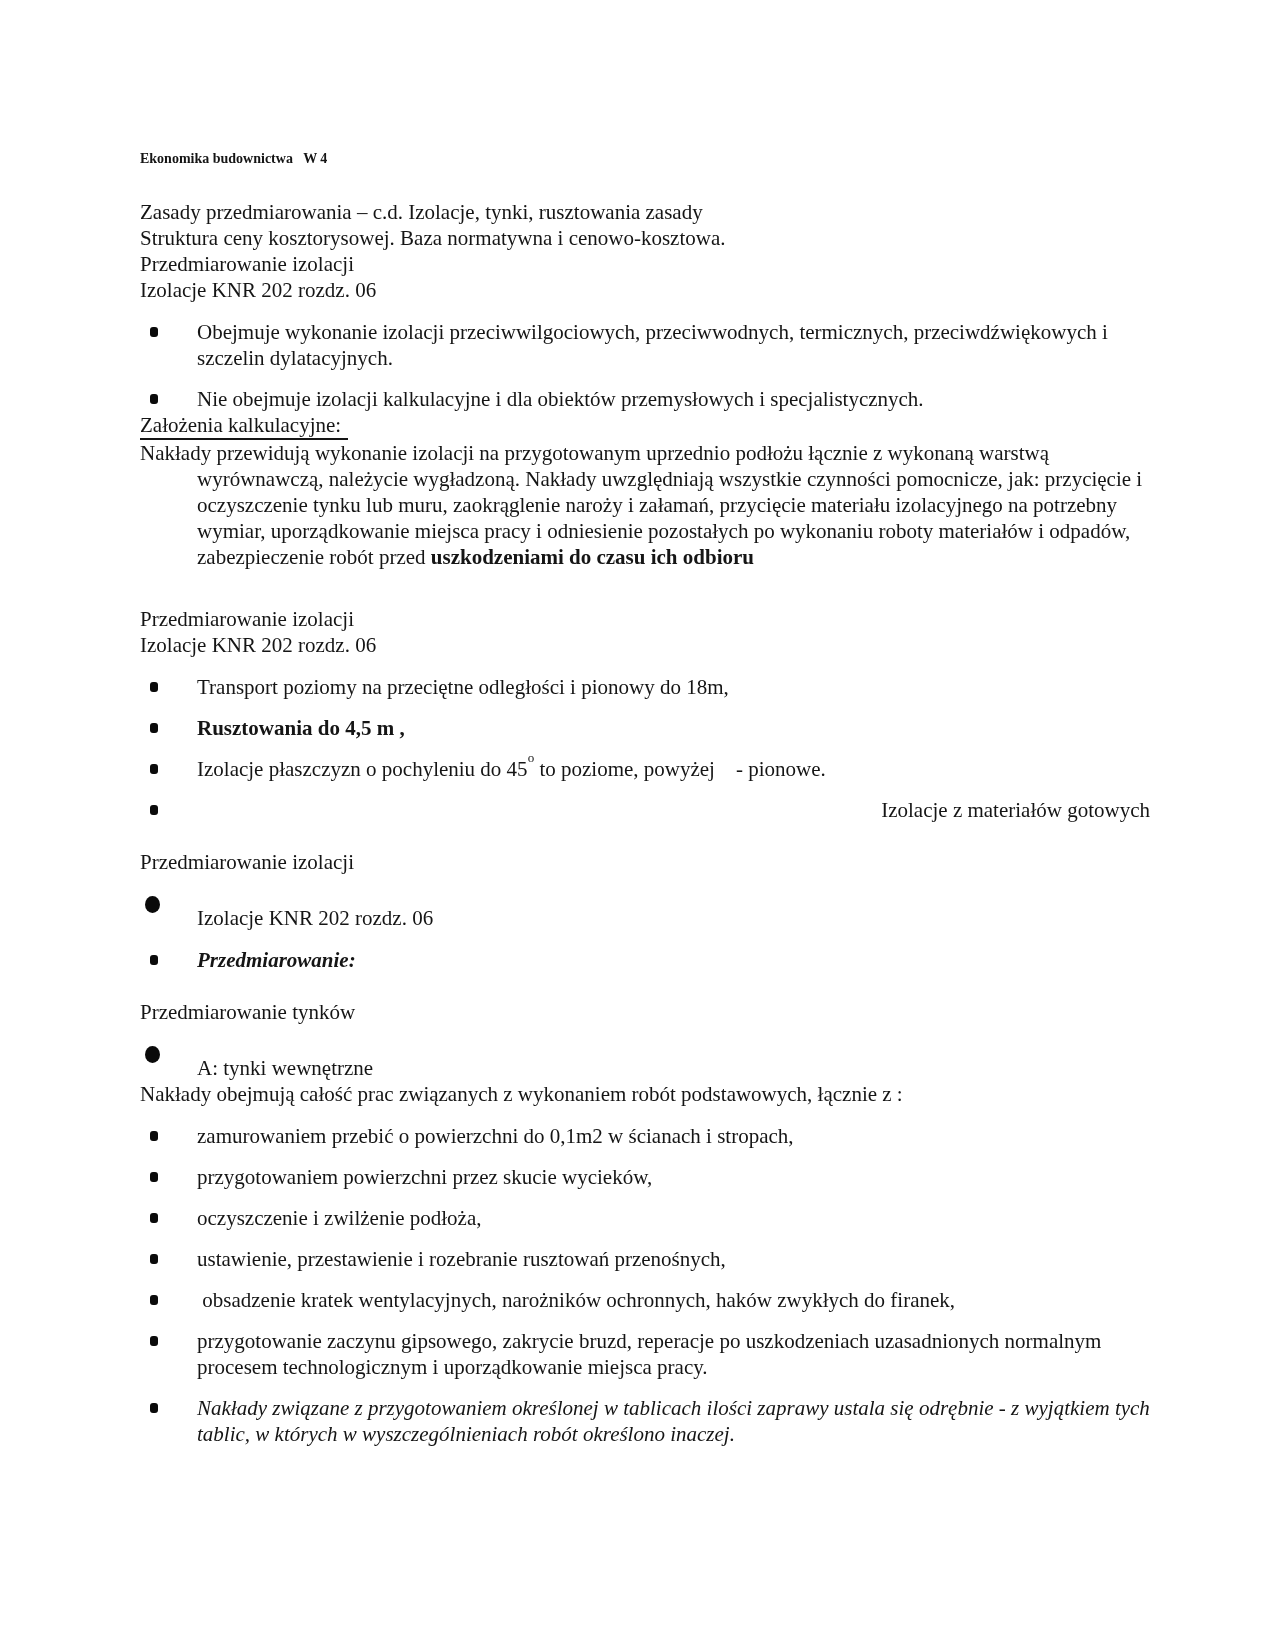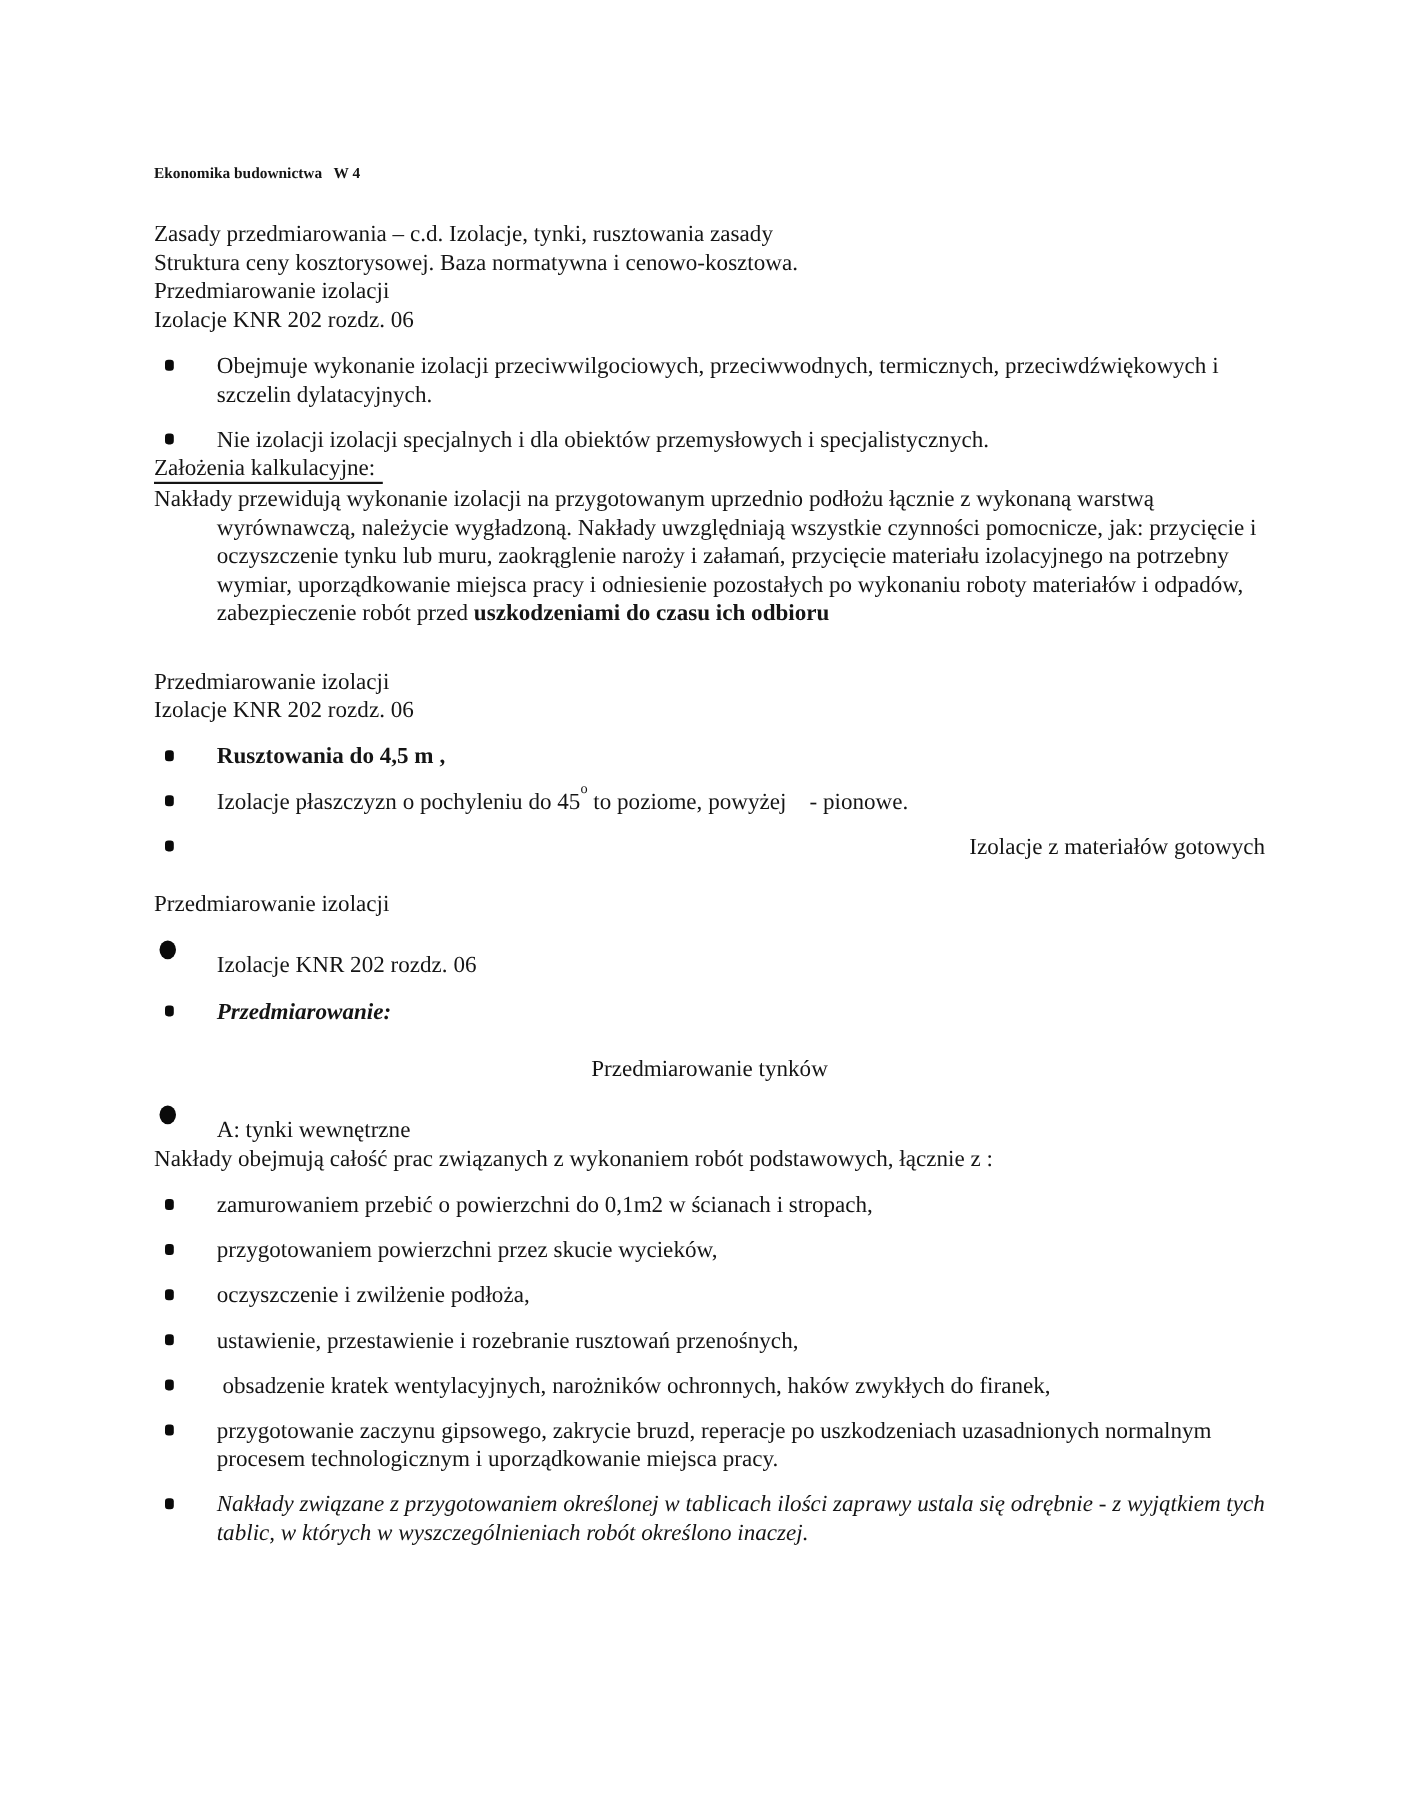--- a/index.html
+++ b/index.html
@@ -114,36 +114,40 @@
     <p>Izolacje KNR 202 rozdz. 06</p>
   </div>
 
   <ul class="blist">
     <li>
       <span class="bullet"></span>
       <span class="pre">Obejmuje wykonanie izolacji przeciwwilgociowych, przeciwwodnych, termicznych, przeciwdźwiękowych i szczelin dylatacyjnych.</span>
     </li>
     <li style="margin-bottom:0;">
       <span class="bullet"></span>
-      <span class="pre">Nie izolacji izolacji specjalnych i dla obiektów przemysłowych i specjalistycznych.</span>
+      <span class="pre">Nie obejmuje izolacji kalkulacyjne i dla obiektów przemysłowych i specjalistycznych.</span>
     </li>
   </ul>
 
   <p class="u-heading">Założenia kalkulacyjne:</p>
 
   <p class="hang"><span class="pre">Nakłady przewidują wykonanie izolacji na przygotowanym uprzednio podłożu łącznie z wykonaną warstwą wyrównawczą, należycie wygładzoną. Nakłady uwzględniają wszystkie czynności pomocnicze, jak: przycięcie i oczyszczenie tynku lub muru, zaokrąglenie naroży i załamań, przycięcie materiału izolacyjnego na potrzebny wymiar, uporządkowanie miejsca pracy i odniesienie pozostałych po wykonaniu roboty materiałów i odpadów, zabezpieczenie robót przed </span><span class="pre b">uszkodzeniami do czasu ich odbioru</span></p>
 
   <div class="heading-block gap-lg">
     <p>Przedmiarowanie izolacji</p>
     <p>Izolacje KNR 202 rozdz. 06</p>
   </div>
 
   <ul class="blist">
     <li>
       <span class="bullet"></span>
+      <span class="pre">Transport poziomy na przeciętne odległości i pionowy do 18m,</span>
+    </li>
+    <li>
+      <span class="bullet"></span>
       <span class="pre b">Rusztowania do 4,5 m ,</span>
     </li>
     <li>
       <span class="bullet"></span>
       <span class="pre">Izolacje płaszczyzn o pochyleniu do 45</span><sup class="deg">o</sup><span class="pre"> to poziome, powyżej    - pionowe.</span>
     </li>
     <li style="margin-bottom:0;text-align:right;">
       <span class="bullet"></span>
       <span class="pre">Izolacje z materiałów gotowych</span>
     </li>
@@ -154,21 +158,21 @@
   <div class="big-item">
     <span class="bullet-lg"></span>
     <span class="pre">Izolacje KNR 202 rozdz. 06</span>
   </div>
 
   <div class="sm-item">
     <span class="bullet"></span>
     <span class="pre bi">Przedmiarowanie:</span>
   </div>
 
-  <p class="gap-md" style="margin-bottom:0;text-align:center;">Przedmiarowanie tynków</p>
+  <p class="gap-md" style="margin-bottom:0;">Przedmiarowanie tynków</p>
 
   <div class="big-item">
     <span class="bullet-lg"></span>
     <span class="pre">A: tynki wewnętrzne</span>
   </div>
 
   <p style="margin:0;" class="pre">Nakłady obejmują całość prac związanych z wykonaniem robót podstawowych, łącznie z :</p>
 
   <ul class="blist">
     <li>

